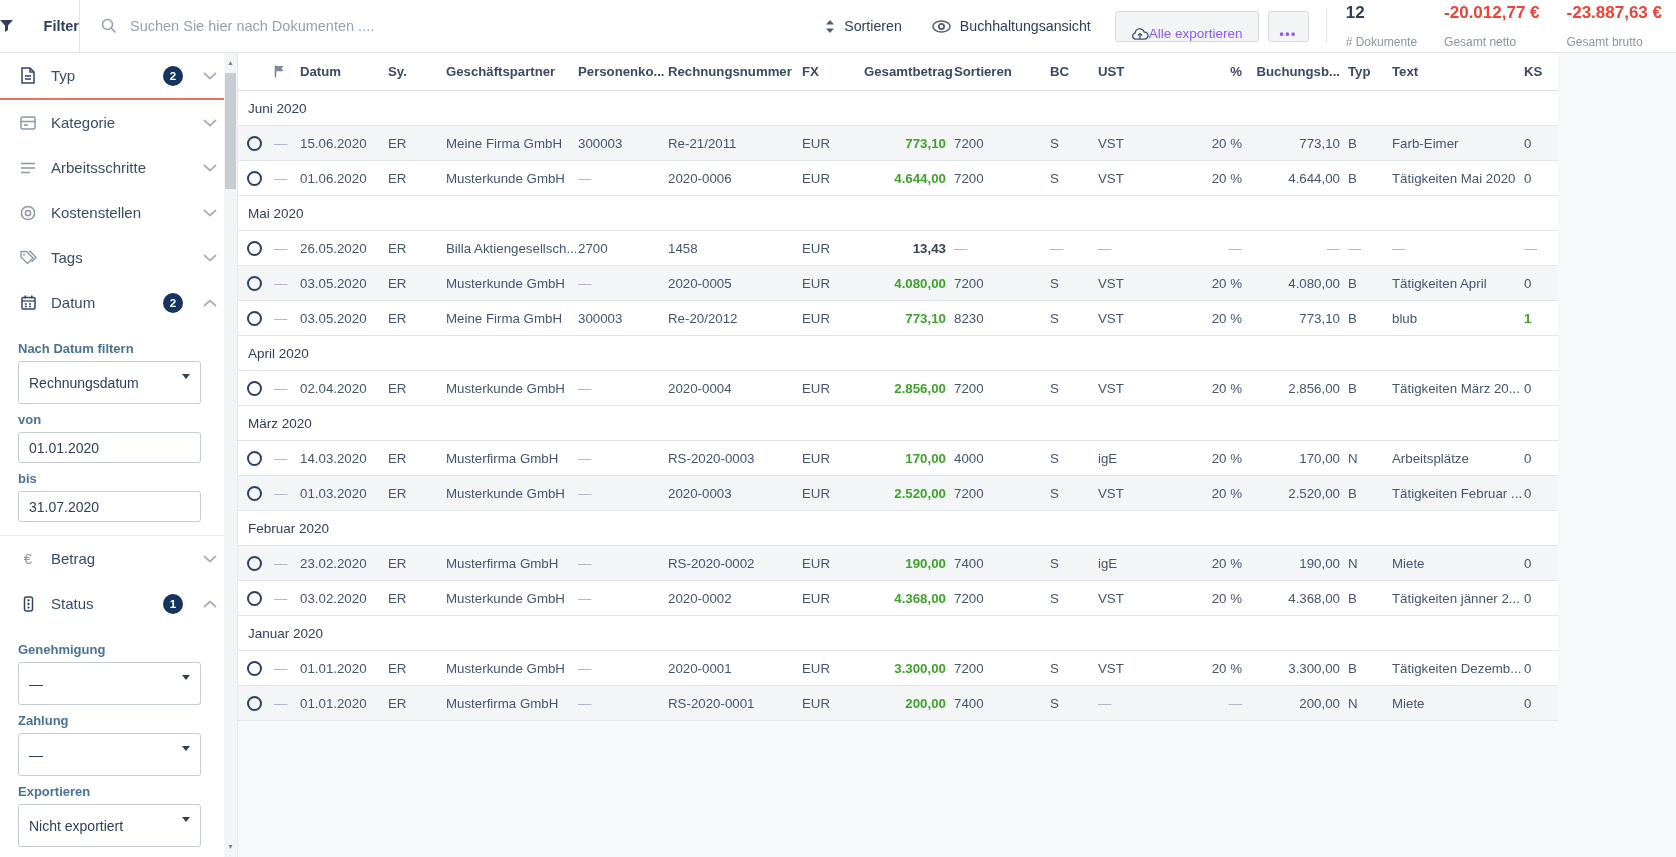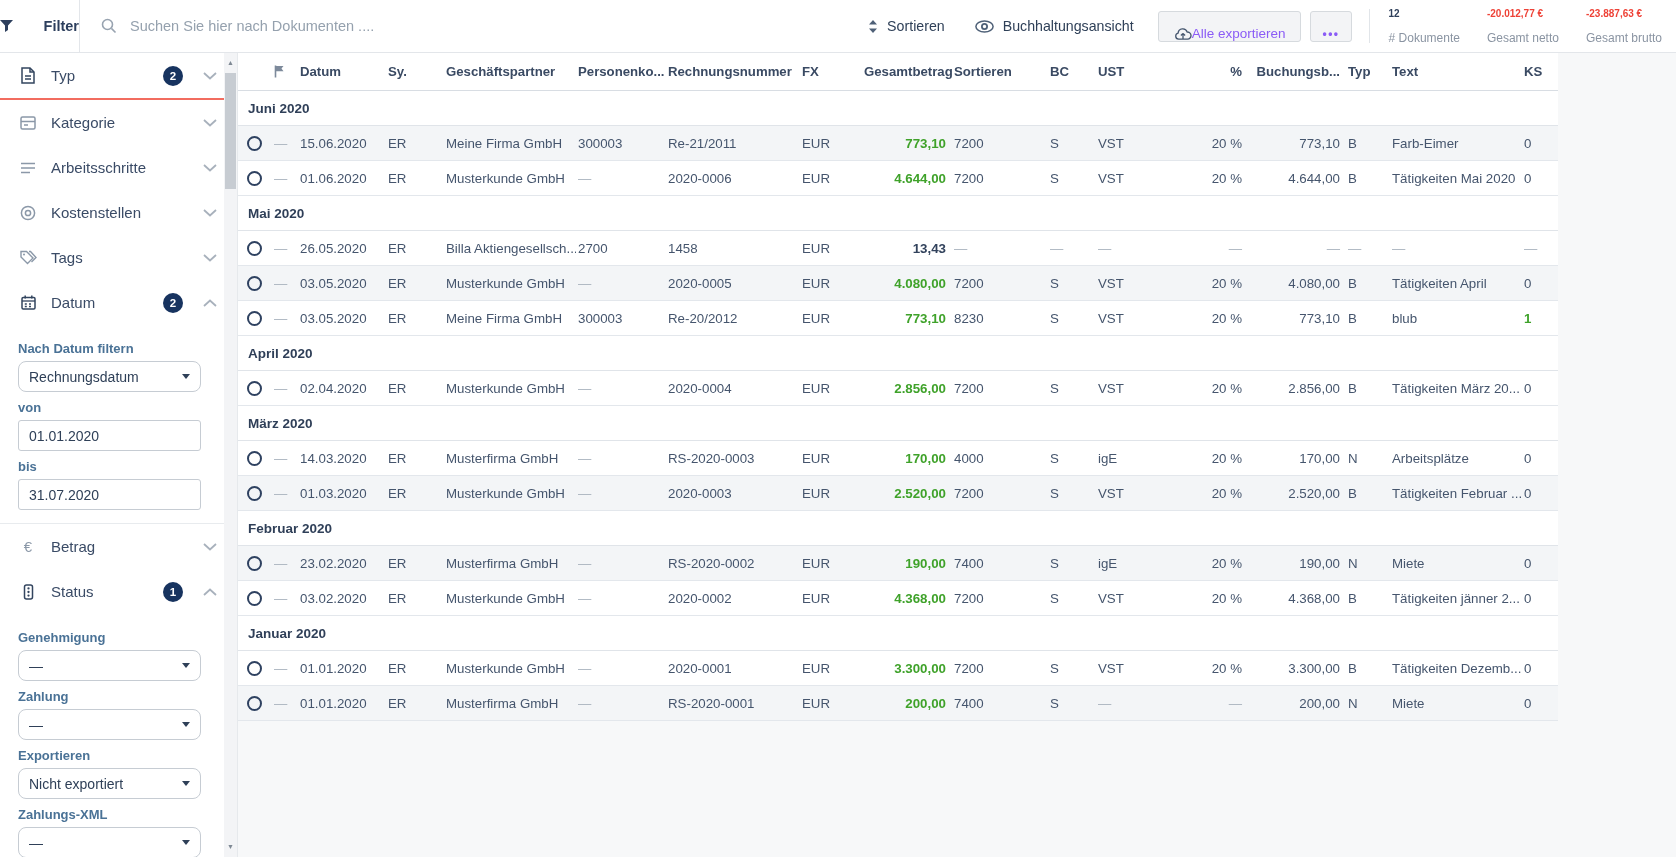--- a/index.html
+++ b/index.html
@@ -15,60 +15,60 @@
   .search input::placeholder{color:#95a1ae}
   .tb-right{margin-left:auto;display:flex;align-items:center;padding-right:14px}
   .tool{display:flex;align-items:center;gap:9px;font-size:14.2px;color:#2f4058;white-space:nowrap}
   .tool.sort{margin-right:30px}
   .tool.view{margin-right:24px}
   .btn{display:flex;align-items:flex-end;height:31px;padding:0 15px;background:#f3f4f6;
        border:1px solid #d6dade;border-radius:3px;font-size:13.5px;color:#8b5cf6;white-space:nowrap;box-sizing:border-box}
   .btn.more{padding:0 11px;margin-left:9px;font-weight:700;letter-spacing:1.5px;font-size:12px}
   .vdiv{width:1px;height:34px;background:#e1e5e9;margin:0 19px 0 17px}
   .stats{display:flex;gap:27px}
-  .stat .v{font-size:10px;font-weight:700;color:#2e3f5a;margin-bottom:12px}
+  .stat .v{font-size:17px;font-weight:700;color:#2e3f5a;margin-bottom:12px}
   .stat.neg .v{color:#ee4237}
   .stat .l{font-size:12px;color:#8a94a2}
   
   .app{display:flex;height:804px}
   .sidebar{width:238px;flex:0 0 238px;position:relative;background:#fff;box-sizing:border-box;
            border-right:1px solid #e6e9ec}
   .sec{height:45px;display:flex;align-items:center;gap:13px;padding:0 20px 0 18px;
        color:#3a4b66;font-size:15px;cursor:default}
   .sec .ic{width:20px;display:flex;justify-content:center;align-items:center}
   .sec .lbl{flex:1}
   .badge{min-width:20px;height:20px;border-radius:50%;background:#17335f;color:#fff;font-size:11.5px;
          font-weight:700;display:flex;align-items:center;justify-content:center;margin-right:7px;box-sizing:border-box}
   .chev{display:flex;align-items:center}
   .chev.up svg{transform:rotate(180deg)}
   .redline{height:2px;background:#f26c5f}
   .form{padding:8px 36px 0 18px}
   .flabel{font-size:13px;font-weight:700;color:#4a7296;margin:9px 0 5px;line-height:14px}
-  .fselect{position:relative;height:31px;border:1px solid #c6ccd3;border-radius:8px;background:#fff;
+  .fselect{position:relative;height:43px;border:1px solid #c6ccd3;border-radius:3px;background:#fff;
            display:flex;align-items:center;padding:0 26px 0 10px;font-size:14px;color:#2f4058;box-sizing:border-box}
   .fselect:after{content:"";position:absolute;right:10px;top:12px;border-left:4.5px solid transparent;
                  border-right:4.5px solid transparent;border-top:5.5px solid #2f4058}
   .finput{width:100%;height:31px;border:1px solid #c6ccd3;border-radius:3px;background:#fff;
           padding:0 10px;font-size:14px;color:#2f4058;box-sizing:border-box;font-family:inherit;outline:none}
   .sdiv{height:1px;background:#e8ebee;margin:13px 0 0 0}
   
   .sb-scroll{position:absolute;top:0;right:0;width:13px;height:100%;background:#f3f4f6}
   .sb-scroll .arr{position:absolute;left:0;width:13px;text-align:center;font-size:7px;color:#7f8994;line-height:14px}
   .sb-scroll .arr.up{top:3px}
   .sb-scroll .arr.dn{bottom:3px}
   .sb-thumb{position:absolute;top:20px;left:1px;width:11px;height:116px;background:#c7ccd2}
   
   .main{flex:1;background:#f7f8f9;overflow:hidden}
   table{border-collapse:collapse;table-layout:fixed;width:1320px;background:#fff}
   thead th{height:37px;font-size:13.2px;font-weight:700;color:#3a4a63;text-align:left;background:#fff;
            border-bottom:1px solid #d8dde3;padding:0 6px 0 2px;white-space:nowrap;overflow:hidden}
   tbody td{height:35px;font-size:13.3px;color:#45556d;border-bottom:1px solid #e3e7ec;background:#fff;
            padding:0 6px 0 2px;white-space:nowrap;overflow:hidden;box-sizing:border-box}
   tr.shaded td{background:#f3f5f7}
-  tr.grp td{font-weight:700;font-size:13.5px;color:#2f3f58;background:#fff;
+  tr.grp td{font-weight:400;font-size:13.5px;color:#2f3f58;background:#fff;
             border-top:1px solid #d3d9e0;border-bottom:1px solid #e0e4e9;padding-left:10px}
   th.r,td.r{text-align:right}
   td.amount{font-weight:700;text-align:right}
   td.amount.green{color:#3fa22a}
   td.amount.dark{color:#32425c}
   td.ksgreen{color:#3fa22a;font-weight:700}
   .mut{color:#a9b3be}
   .row-circle{display:inline-block;width:11px;height:11px;border:2px solid #2e4160;border-radius:50%;margin-left:7px;vertical-align:middle}
   svg{display:block}
 </style>

